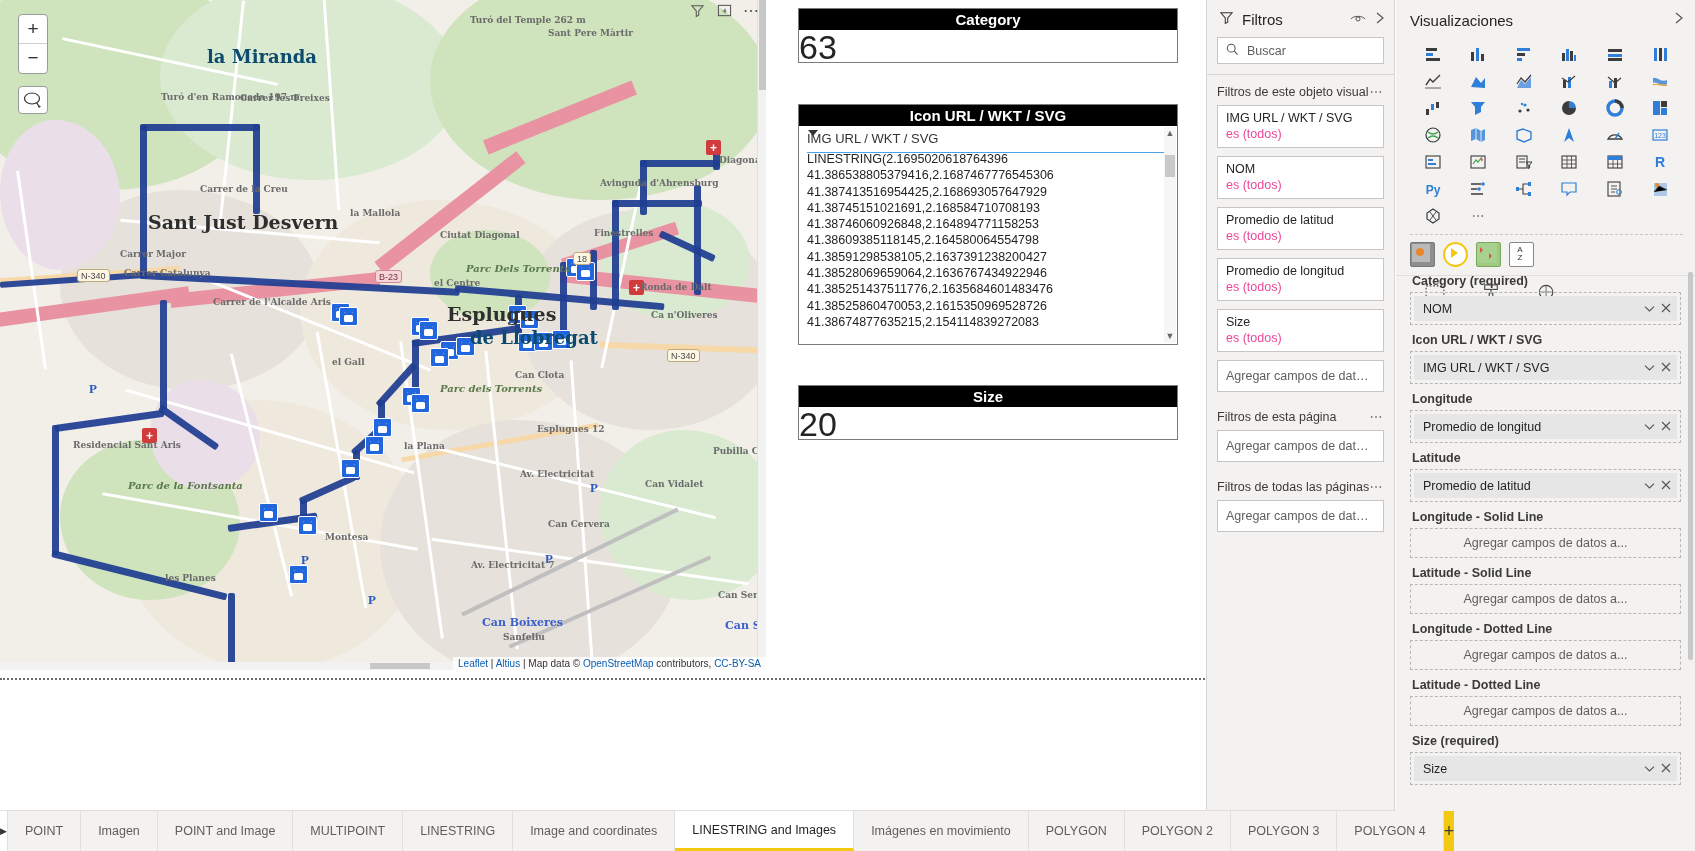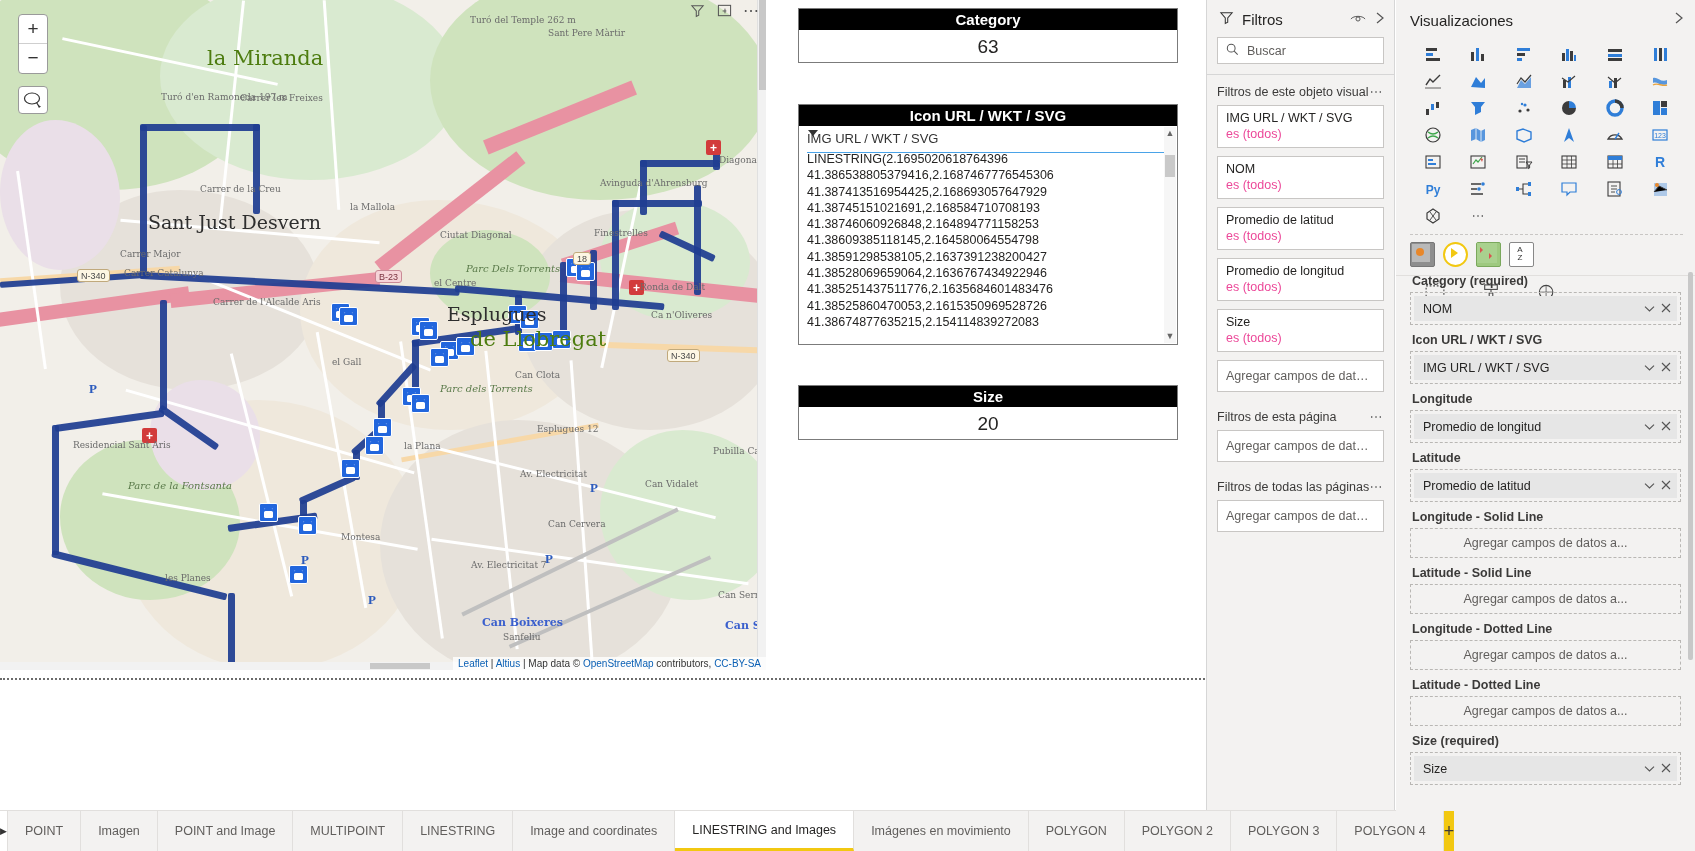--- a/index.html
+++ b/index.html
@@ -50,22 +50,23 @@
     border-radius: 2px;
   }
 
   
   .mlabel {
     position: absolute;
     font-family: "DejaVu Serif", serif;
     color: #4b4b4b;
     white-space: nowrap;
     pointer-events: none;
-  }
-  .mlabel.town { font-size: 21px; color: #4d7c0f; }
+    font-weight: bold;
+  }
+  .mlabel.town { font-size: 18px; color: #0c4a6e; }
   .mlabel.town-big { font-size: 19px; color: #2e2e2e; }
   .mlabel.street { font-size: 9px; color: #6b6b6b; }
   .mlabel.park { font-size: 10px; color: #5a7a4a; font-style: italic; }
   .mlabel.blue { font-size: 11px; color: #3a5fcd; font-weight: bold; }
 
   .shield {
     position: absolute;
     background: #fdf6e3;
     border: 1px solid #c0a97c;
     border-radius: 3px;
@@ -171,22 +172,21 @@
     border: 1px solid #7b7b7b;
     background: #ffffff;
   }
   .card-title {
     background: #000000; color: #ffffff;
     font-weight: bold; font-size: 15px;
     text-align: center;
     line-height: 21px; height: 21px;
   }
   .card-value {
-    text-align: center;
-    font-size: 19px;
+    font-size: 34px;
     color: #252423;
     font-family: "Liberation Sans", sans-serif;
   }
 
   #card-category { left: 798px; top: 8px; width: 380px; height: 55px; }
   #card-category .card-value { line-height: 32px; padding-top: 1px; }
 
   #card-size { left: 798px; top: 385px; width: 380px; height: 55px; }
   #card-size .card-value { line-height: 32px; padding-top: 1px; }
 
@@ -508,33 +508,33 @@
       </div>
 
       <div id="map-label-layer">
           <div class="mlabel town-big" style="left: 148px; top: 211px;">Sant Just Desvern</div>
           <div class="mlabel town-big" style="left: 447px; top: 303px;">Esplugues</div>
           <div class="mlabel town" style="left: 470px; top: 327px;">de Llobregat</div>
           <div class="mlabel town" style="left: 207px; top: 46px;">la Miranda</div>
           <div class="mlabel street" style="left: 548px; top: 28px;">Sant Pere Màrtir</div>
           <div class="mlabel street" style="left: 440px; top: 230px;">Ciutat Diagonal</div>
           <div class="mlabel street" style="left: 594px; top: 228px;">Finestrelles</div>
-          <div class="mlabel street" style="left: 350px; top: 202px;">la Mallola</div>
+          <div class="mlabel street" style="left: 350px; top: 208px;">la Mallola</div>
           <div class="mlabel street" style="left: 434px; top: 278px;">el Centre</div>
           <div class="mlabel street" style="left: 332px; top: 357px;">el Gall</div>
           <div class="mlabel street" style="left: 404px; top: 441px;">la Plana</div>
           <div class="mlabel street" style="left: 515px; top: 370px;">Can Clota</div>
           <div class="mlabel street" style="left: 548px; top: 519px;">Can Cervera</div>
           <div class="mlabel street" style="left: 645px; top: 479px;">Can Vidalet</div>
           <div class="mlabel street" style="left: 718px; top: 590px;">Can Serra</div>
           <div class="mlabel street" style="left: 713px; top: 446px;">Pubilla Case</div>
           <div class="mlabel blue" style="left: 482px; top: 616px;">Can Boixeres</div>
           <div class="mlabel street" style="left: 503px; top: 632px;">Sanfeliu</div>
           <div class="mlabel blue" style="left: 725px; top: 619px;">Can Serra</div>
-          <div class="mlabel street" style="left: 341px; top: 532px;">Montesa</div>
+          <div class="mlabel street" style="left: 325px; top: 532px;">Montesa</div>
           <div class="mlabel street" style="left: 165px; top: 573px;">les Planes</div>
           <div class="mlabel street" style="left: 73px; top: 440px;">Residencial Sant Aris</div>
           <div class="mlabel park" style="left: 128px; top: 480px;">Parc de la Fontsanta</div>
           <div class="mlabel park" style="left: 466px; top: 263px;">Parc Dels Torrents</div>
           <div class="mlabel park" style="left: 440px; top: 383px;">Parc dels Torrents</div>
           <div class="mlabel street" style="left: 470px; top: 15px;">Turó del Temple 262 m</div>
           <div class="mlabel street" style="left: 161px; top: 92px;">Turó d'en Ramoneda 197 m</div>
           <div class="mlabel street" style="left: 120px; top: 249px;">Carrer Major</div>
           <div class="mlabel street" style="left: 240px; top: 93px;">Carrer les Freixes</div>
           <div class="mlabel street" style="left: 200px; top: 184px;">Carrer de la Creu</div>

